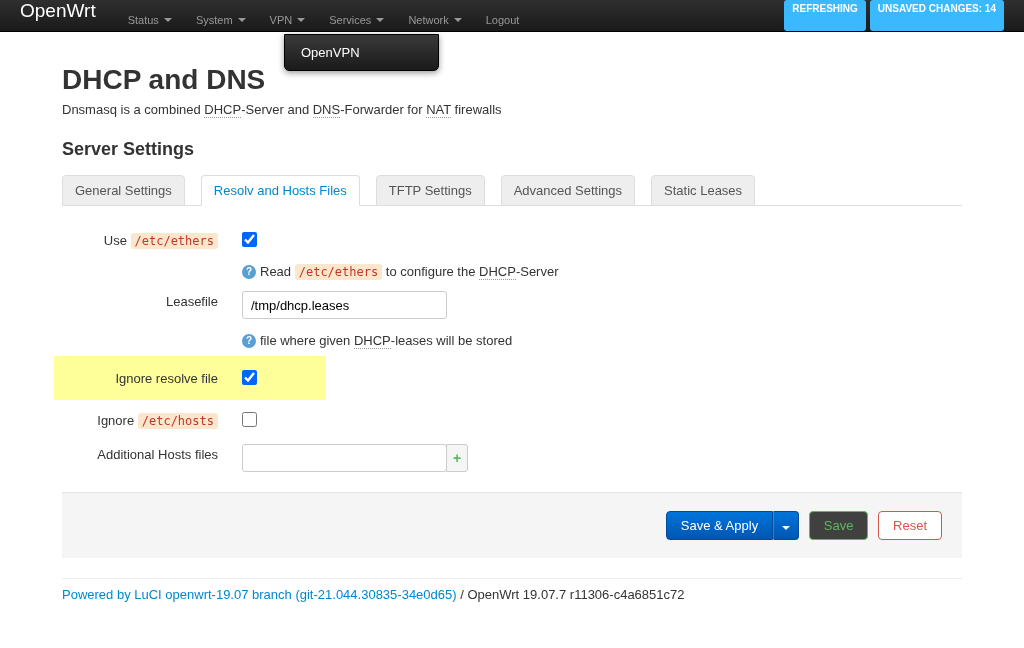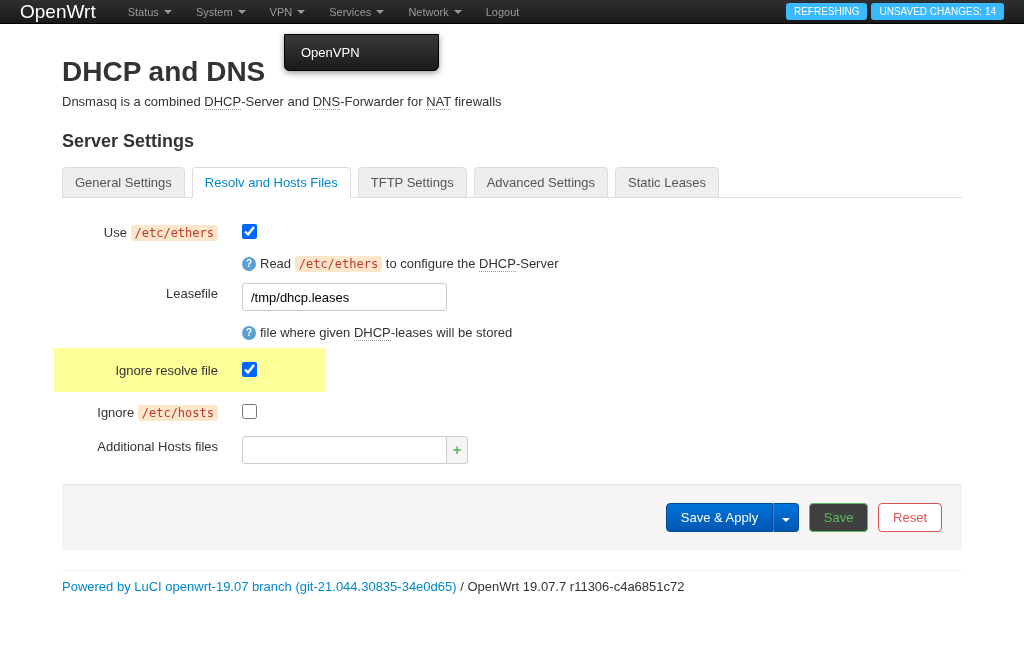--- a/index.html
+++ b/index.html
@@ -1,22 +1,21 @@
 <!DOCTYPE html>
 <html><head>
   <meta charset="utf-8">
   <style>
     * { box-sizing: border-box; margin: 0; padding: 0; }
     body { font-family: Arial, Helvetica, sans-serif; font-size: 13px; color: #333; }
     
     .navbar {
       background: linear-gradient(#2f2f2f, #1a1a1a);
-      height: 24px;
-      display: flex;
-      align-items: center;
+      height: 32px;
+      display: flex;
       padding: 0 20px;
       border-bottom: 1px solid #000;
     }
     .navbar-brand {
       color: #fff;
       font-size: 19px;
       font-weight: normal;
       margin-right: 20px;
     }
     .nav-menu {
@@ -45,21 +44,21 @@
     }
     .nav-right {
       display: flex;
       gap: 4px;
     }
     .badge {
       padding: 3px 8px;
       border-radius: 3px;
       color: #fff;
       font-size: 10px;
-      font-weight: normal;
+      font-weight: bold;
       text-transform: uppercase;
     }
     .badge-info { background: #3bb9ff; }
     
     .dropdown {
       position: absolute;
       top: 34px;
       left: 284px;
       background: linear-gradient(#3a3a3a, #1a1a1a);
       border: 1px solid #000;
@@ -97,21 +96,21 @@
     }
     h3 {
       font-size: 18px;
       font-weight: bold;
       margin-bottom: 14px;
       color: #333;
     }
     
     .tabs {
       display: flex;
-      gap: 7px;
+      gap: 16px;
       border-bottom: 1px solid #ddd;
       margin-bottom: 20px;
     }
     .tab {
       padding: 7px 12px;
       background: #eee;
       border: 1px solid #ddd;
       border-radius: 4px 4px 0 0;
       cursor: pointer;
       color: #555;

